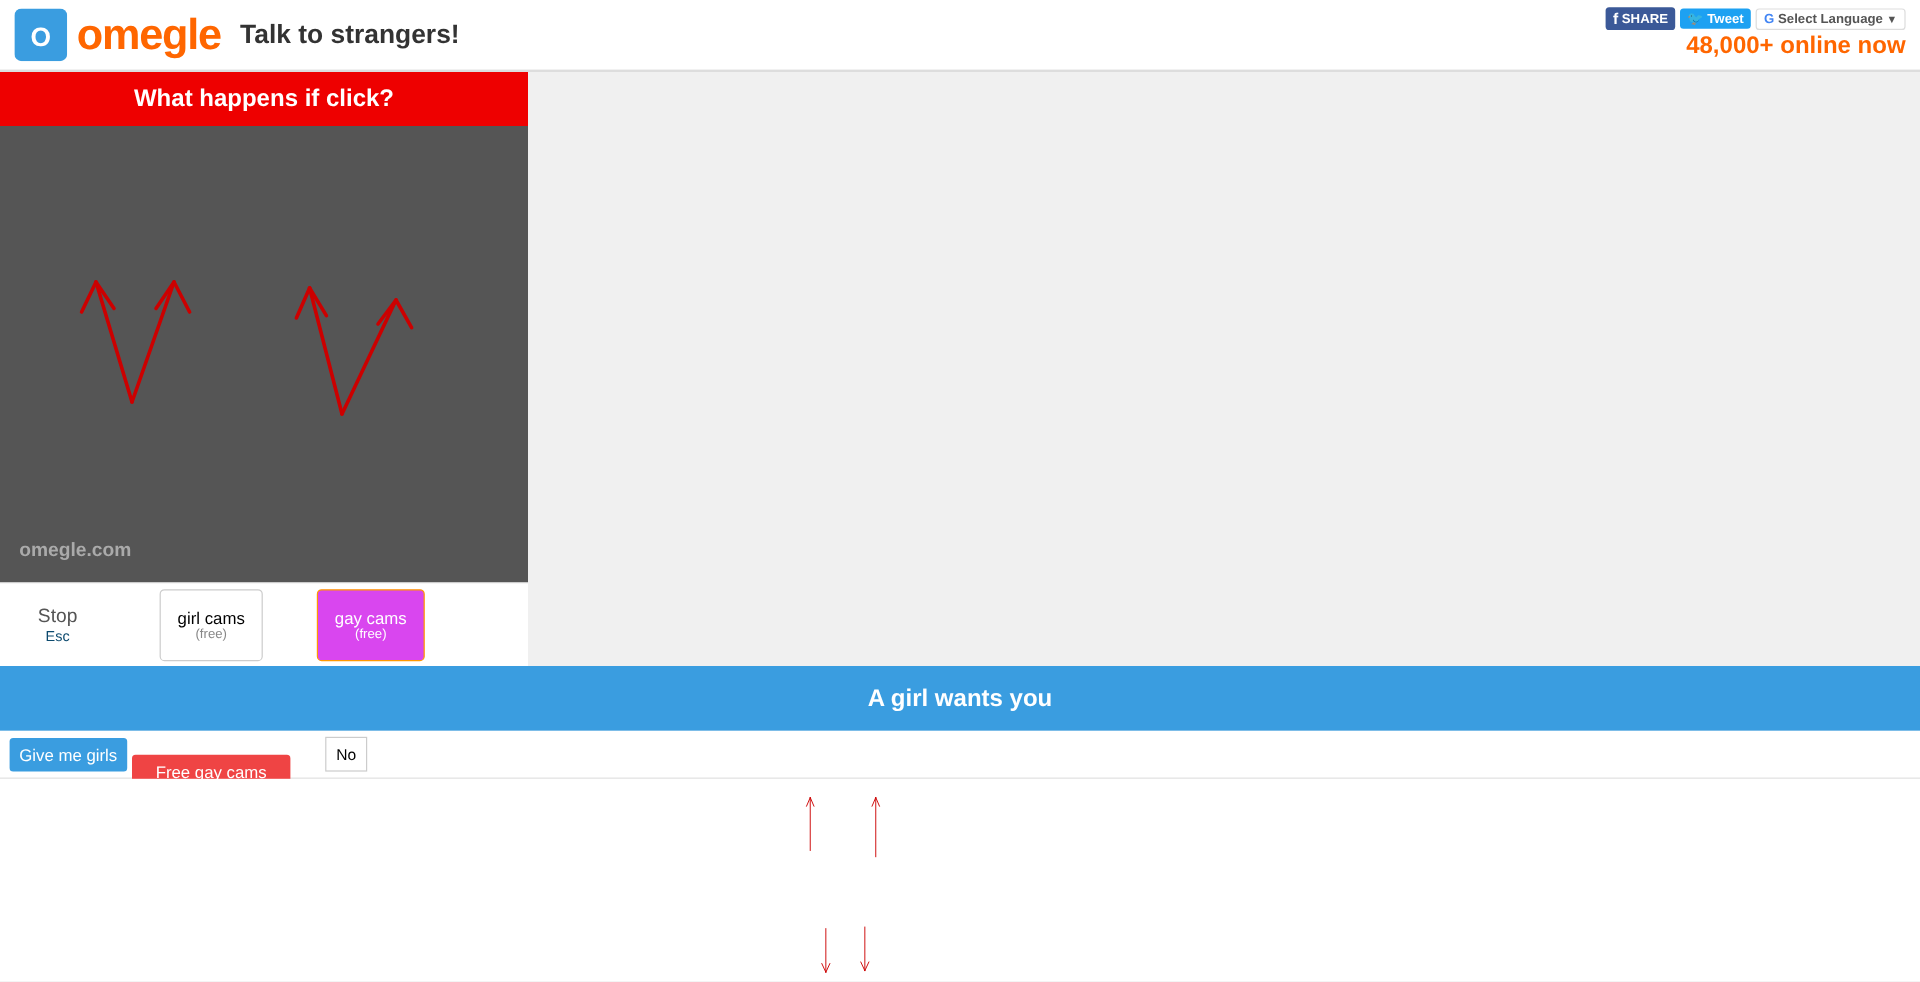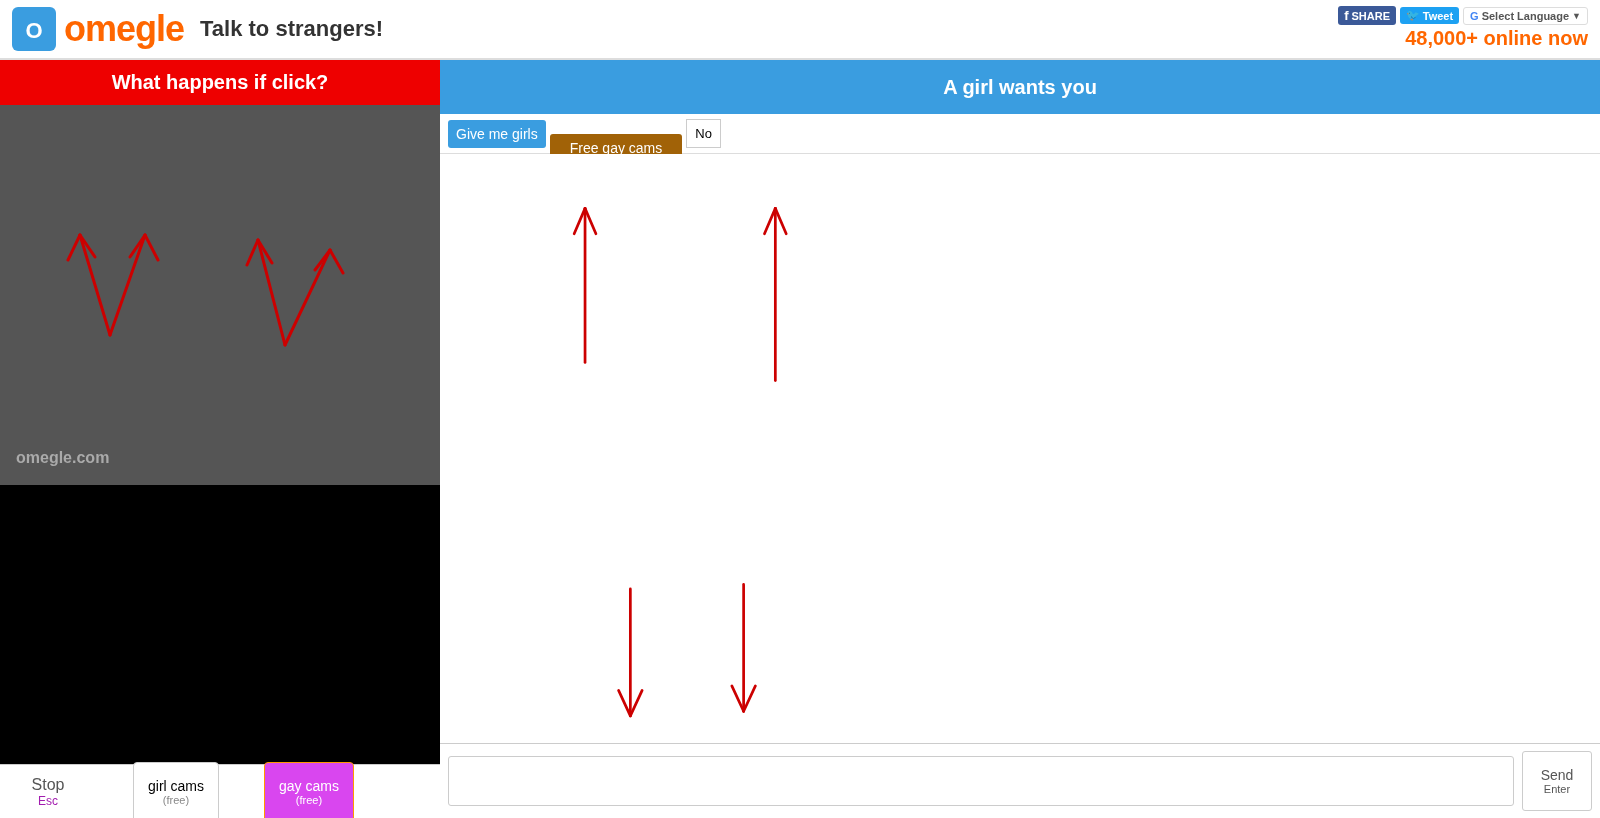--- a/index.html
+++ b/index.html
@@ -69,20 +69,21 @@
       font-size: 20px;
       font-weight: bold;
       color: #1a73e8;
     }
     #online-count span { color: #f60; }
 
     
     #main {
       display: flex;
       height: calc(818px - 60px);
+      flex-direction: column;
     }
 
     
     #left-panel {
       width: 440px;
       display: flex;
       flex-direction: column;
       flex-shrink: 0;
     }
 
@@ -129,21 +130,21 @@
       top: 0; left: 0;
     }
 
     #video-bottom {
       background: #000;
       flex: 1;
     }
 
     
     #bottom-bar {
-      height: 54px;
+      height: 70px;
       background: #fff;
       border-top: 1px solid #ccc;
       display: flex;
       align-items: center;
       padding: 0 8px;
       gap: 4px;
     }
     .bottom-btn {
       display: flex;
       flex-direction: column;
@@ -170,21 +171,21 @@
     .bottom-btn.active .bottom-btn-sub { color: #fff; }
     #stop-btn {
       display: flex;
       flex-direction: column;
       align-items: center;
       justify-content: center;
       min-width: 80px;
       height: 60px;
     }
     #stop-label { font-size: 16px; color: #555; }
-    #stop-sub { font-size: 12px; color: #a21caf; }
+    #stop-sub { font-size: 12px; color: #0c4a6e; }
 
     
     #right-panel {
       flex: 1;
       display: flex;
       flex-direction: column;
     }
 
     #chat-header {
       background: #3a9de0;
@@ -211,35 +212,36 @@
     #give-girls-btn {
       background: #3a9de0;
       color: #fff;
       border: none;
       padding: 6px 8px;
       font-size: 14px;
       border-radius: 3px;
       cursor: pointer;
     }
     #free-gay-btn {
-      background: #a16207;
+      background: #ef4444;
       color: #fff;
       border: none;
       padding: 6px 20px;
       font-size: 14px;
       border-radius: 3px;
       cursor: pointer;
       margin-top: 28px;
     }
     #no-btn {
       border: 1px solid #ccc;
       background: #fff;
       padding: 6px 8px;
       font-size: 13px;
       cursor: pointer;
+      margin-left: 25px;
     }
 
     #chat-area {
       flex: 1;
       background: #fff;
       position: relative;
       overflow: hidden;
     }
 
     
@@ -414,23 +416,16 @@
         </g>
         <g stroke="#cc0000" stroke-width="3" fill="none" stroke-linecap="round" stroke-linejoin="round">
 
           <line x1="275" y1="475" x2="275" y2="615"></line>
           <line x1="275" y1="615" x2="262" y2="587"></line>
           <line x1="275" y1="615" x2="288" y2="587"></line>
         </g>
       </svg>
     </div>
 
-    <div id="chat-bottom">
-      <textarea id="chat-input" placeholder="" style=""></textarea>
-      <div id="send-btn">
-        <span id="send-label">Send</span>
-        <span id="send-sub">Enter</span>
-      </div>
-    </div>
 
   </div>
 
 </div>
 
 </body></html>

